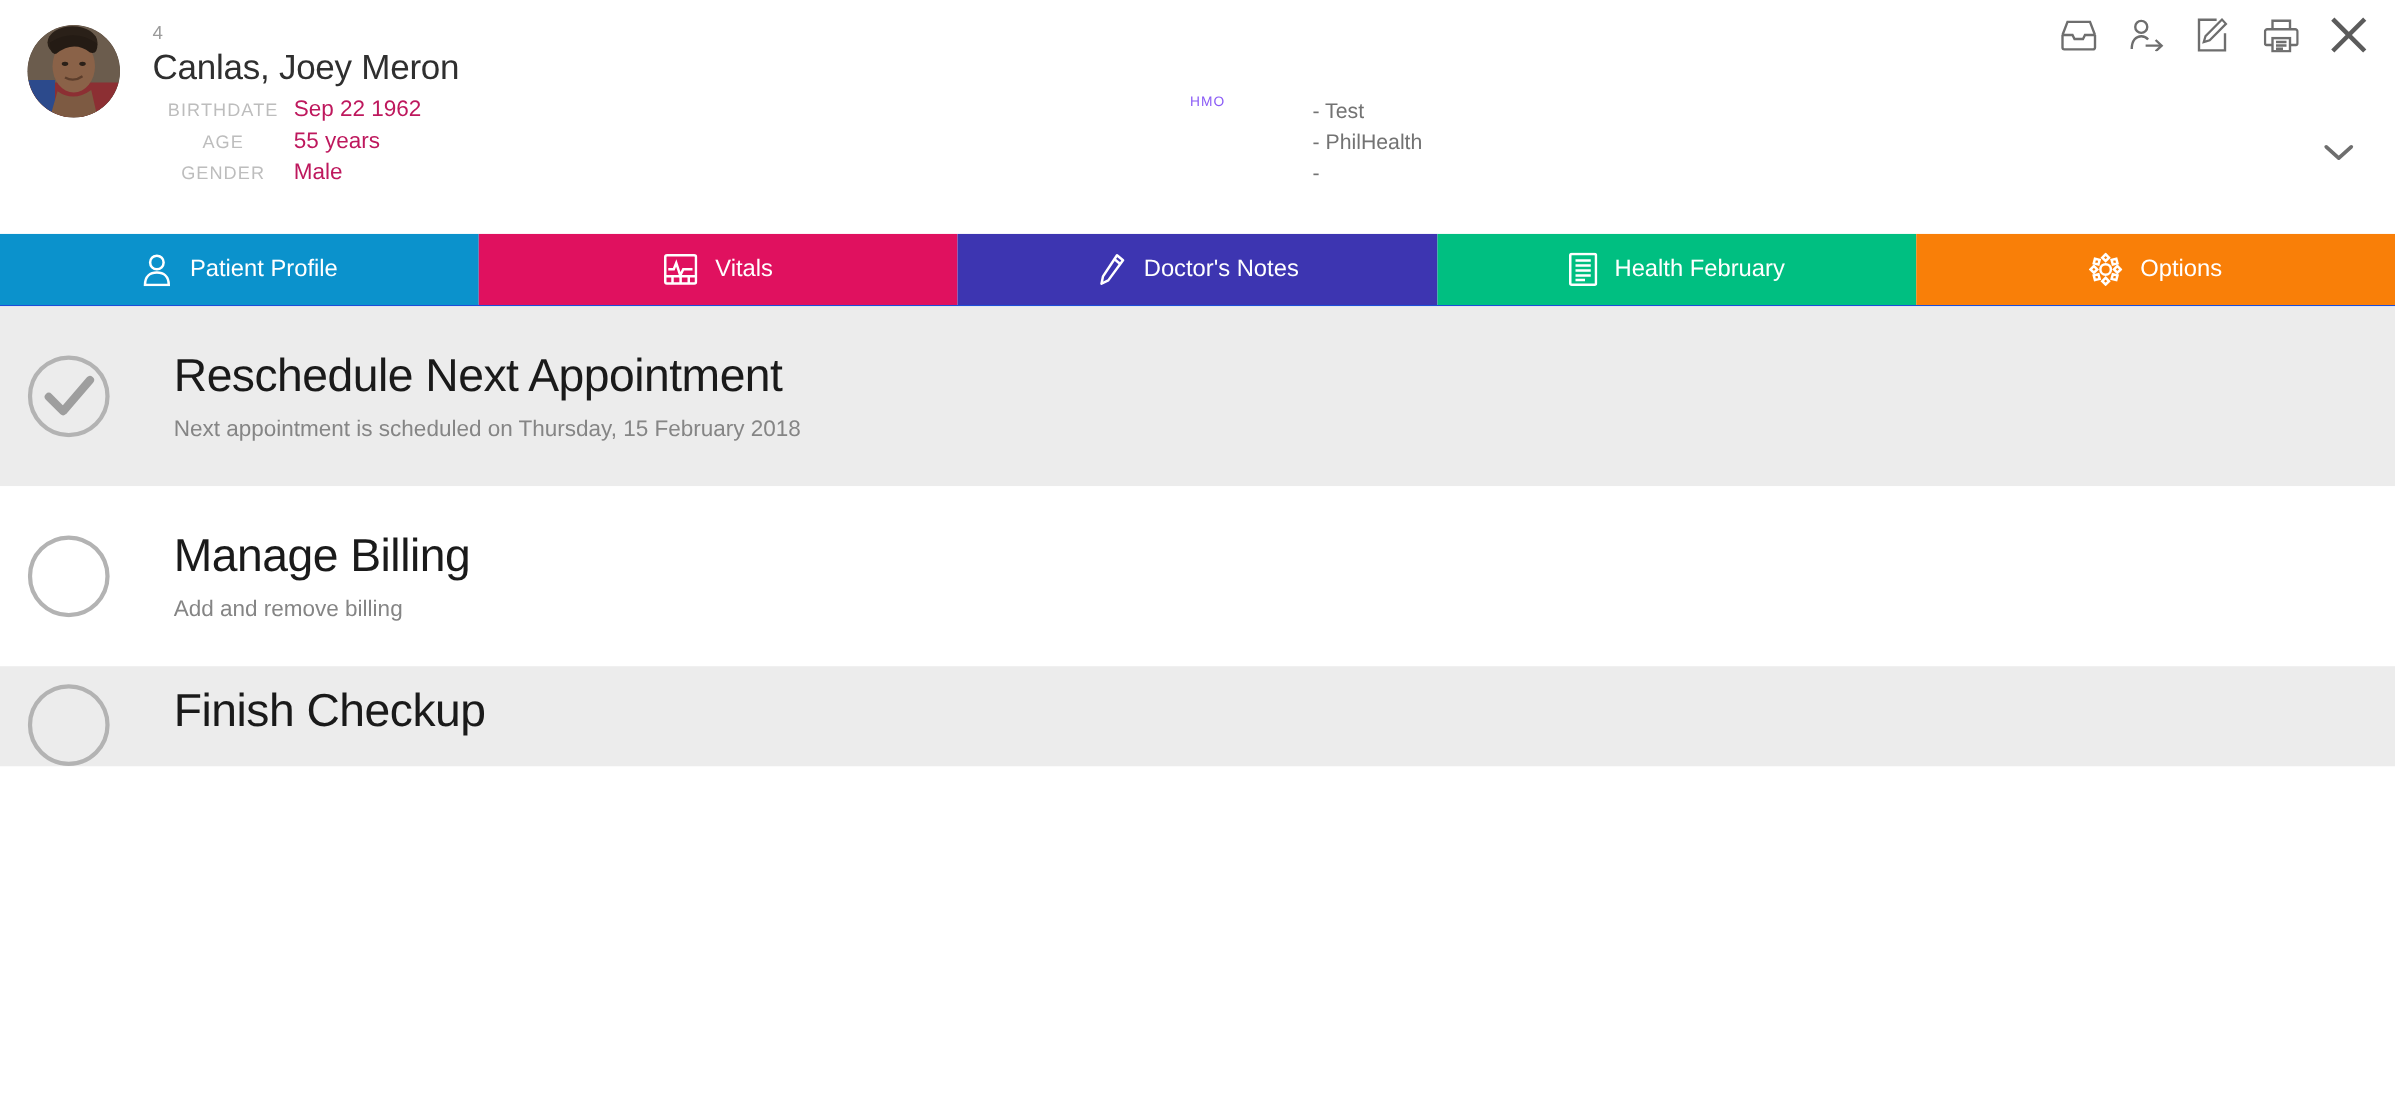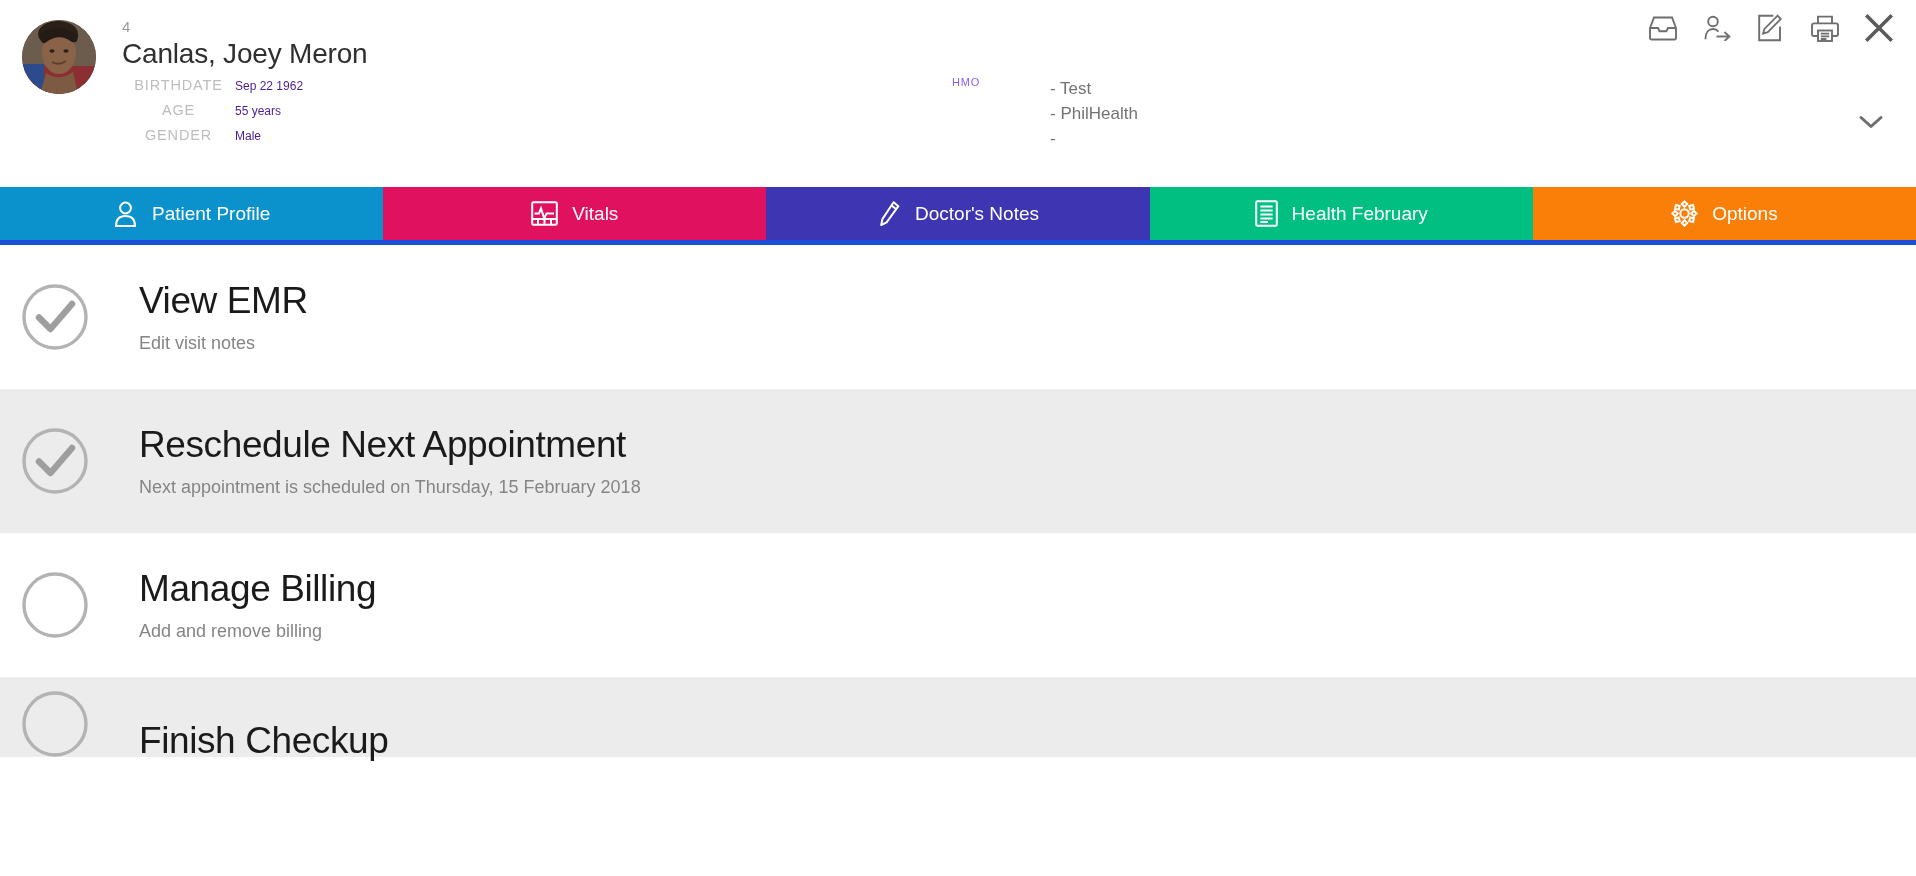--- a/index.html
+++ b/index.html
@@ -39,21 +39,21 @@
     font-size:28px; color:#2f2f2f; line-height:37px;
     font-weight:400; letter-spacing:-.2px; margin-top:-1px;
   }
   .field-tbl { margin-top:5px; }
   .field-row { display:flex; align-items:baseline; height:25px;text-align:center; }
   .field-lbl {
     width:113px;
     font-size:14.5px; color:#bdbdbd;
     letter-spacing:.85px;
   }
-  .field-val { font-size:12px; color:#4c1d95; }
+  .field-val { font-size:18px; color:#be185d; }
 
   .hmo-block { display:flex; margin-left:130px; padding-top:62px; }
   .hmo-lbl {
     font-size:11px; color:#8b5cf6;
     letter-spacing:.85px; width:98px;
   }
   .hmo-vals { font-size:17px; color:#737373; line-height:25px; }
 
   .hdr-icons {
     position:absolute; top:13px; right:22px;
@@ -68,21 +68,21 @@
   .chev {
     position:absolute; right:26px; top:107px;
     width:38px; height:30px;
     display:flex; align-items:center; justify-content:center;
     cursor:pointer;
   }
 
   
   .tabs {
     display:flex; height:58px; width:100%;
-    border-bottom:5px solid #1d4ed8;
+    border-bottom:1px solid #1d4ed8;
   }
   .tab {
     flex:1 1 0;
     display:flex; align-items:center; justify-content:center;
     gap:14px;
     color:#ffffff;
     font-size:19px;
     cursor:pointer;
     user-select:none;
   }
@@ -104,21 +104,21 @@
   .rtext { margin-left:51px; }
   .rtitle {
     font-size:37px; color:#1a1a1a;
     line-height:44px; font-weight:400; letter-spacing:-.4px;
   }
   .rsub {
     font-size:18px; color:#858585;
     line-height:26px; margin-top:7px;
   }
   .row.partial { height:80px; align-items:flex-start; padding-top:14px; }
-  .row.partial .rtitle { font-size:37px;margin-top:28px; }
+  .row.partial .rtitle { font-size:37px; }
 </style>
 </head>
 <body>
 
 <div class="header">
   <div class="hdr-inner">
 
     <div class="avatar">
       <svg viewBox="0 0 74 74" xmlns="http://www.w3.org/2000/svg">
         <defs>
@@ -271,32 +271,20 @@
         <path d="M4.95 22.05 L4 18.3 L7.75 17.35 L8.7 21.1 Z"></path>
         <path d="M22.05 22.05 L18.3 21.1 L19.25 17.35 L23 18.3 Z"></path>
       </svg>
     </span>
     <span>Options</span>
   </div>
 </div>
 
 <div class="list">
 
-  <div class="row white">
-    <span class="circ">
-      <svg width="66" height="66" viewBox="0 0 66 66" fill="none">
-        <circle cx="33" cy="33" r="31" stroke="#b3b3b3" stroke-width="3.4"></circle>
-        <path d="M17 33.5 L28.5 45 L50 20" stroke="#9e9e9e" stroke-width="6.5" stroke-linecap="round" stroke-linejoin="round"></path>
-      </svg>
-    </span>
-    <span class="rtext">
-      <span class="rtitle" style="display:block">View EMR</span>
-      <span class="rsub" style="display:block">Edit visit notes</span>
-    </span>
-  </div>
 
   <div class="row alt">
     <span class="circ">
       <svg width="66" height="66" viewBox="0 0 66 66" fill="none">
         <circle cx="33" cy="33" r="31" stroke="#b3b3b3" stroke-width="3.4"></circle>
         <path d="M17 33.5 L28.5 45 L50 20" stroke="#9e9e9e" stroke-width="6.5" stroke-linecap="round" stroke-linejoin="round"></path>
       </svg>
     </span>
     <span class="rtext">
       <span class="rtitle" style="display:block">Reschedule Next Appointment</span>

